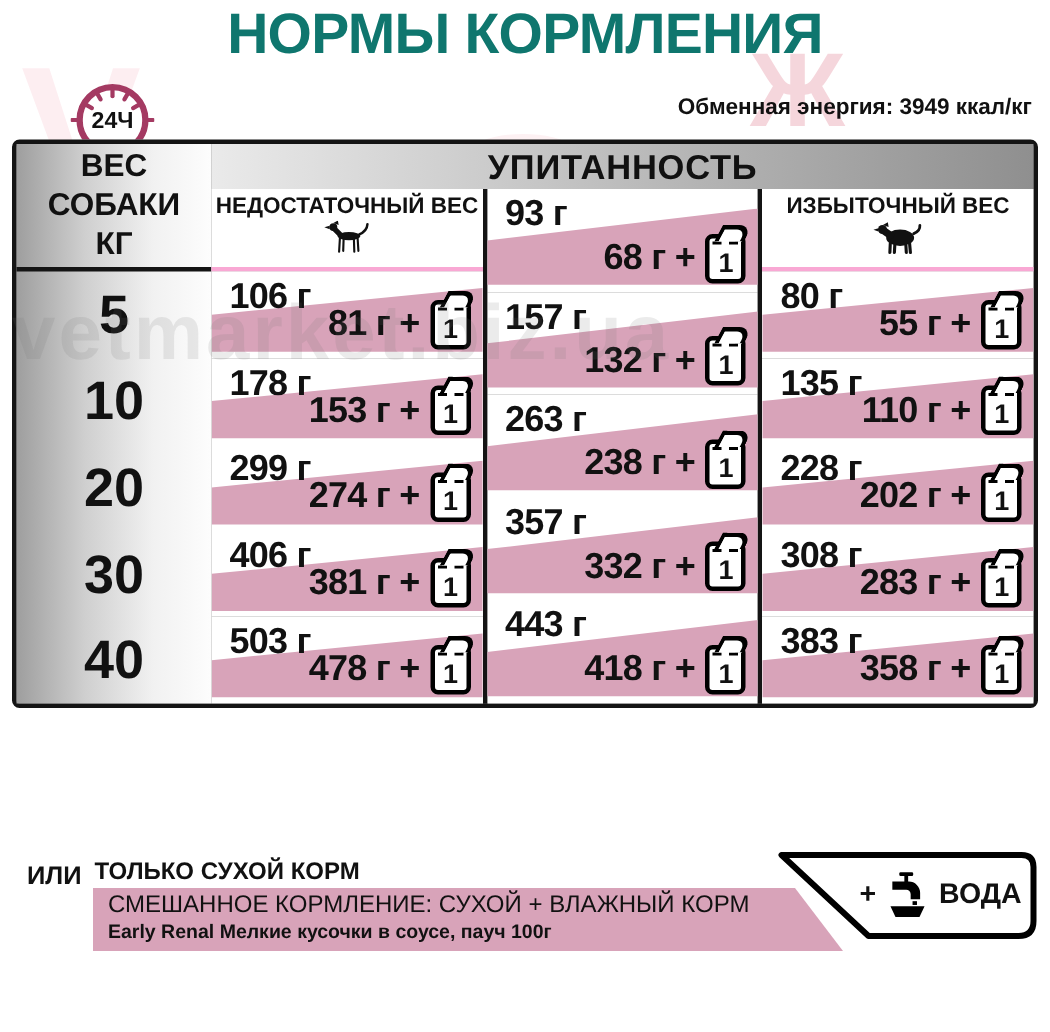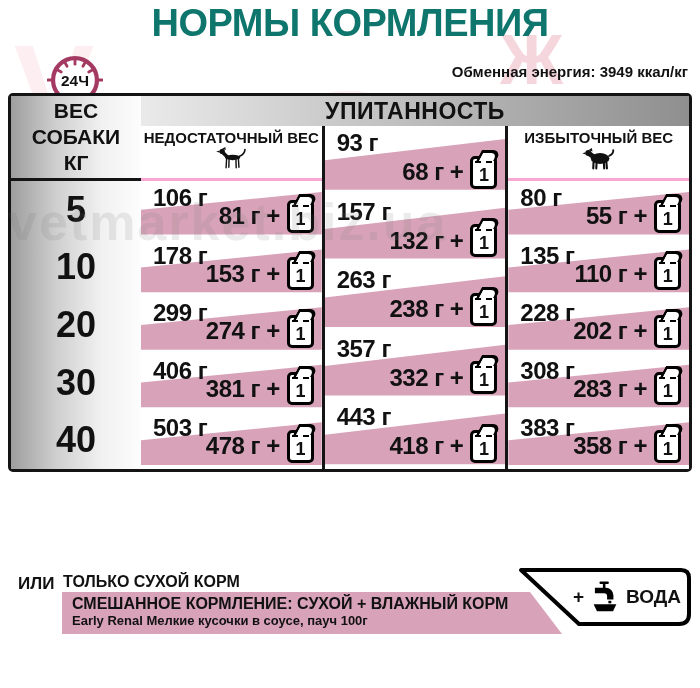--- a/index.html
+++ b/index.html
@@ -63,21 +63,21 @@
                   border:3px solid #000; border-bottom:none; border-radius:0 9px 0 0;
                   background:#fff; transform:skewX(-28deg); }
   .pouch b { font-size:18px; font-weight:800; line-height:1; margin-top:5px; }
 
   
   .legend-dry { position:absolute; left:63px; top:573px; font-size:16px; font-weight:800; z-index:12; }
   .legend-or { position:absolute; left:18px; top:574px; font-size:17px; font-weight:800; z-index:12; }
   .legend-mixed { position:absolute; left:62px; top:592px; width:500px; height:42px; background:#d8a3b9;
                   clip-path:polygon(0 0, calc(100% - 32px) 0, 100% 100%, 0 100%);
                   padding:3px 0 0 10px; box-sizing:border-box; z-index:11; }
-  .legend-mixed .lm-title { font-size:16px; font-weight:700; line-height:1.15; }
+  .legend-mixed .lm-title { font-size:16px; font-weight:400; line-height:1.15; }
   .legend-mixed .lm-sub { font-size:13px; font-weight:700; line-height:1.2; }
 
   .water-badge { position:absolute; left:499px; top:566px; width:194px; height:68px; z-index:12; }
   .water-badge svg.outline { position:absolute; left:0; top:0; }
   .water-content { position:absolute; left:66px; top:4px; right:4px; height:54px;
                    display:flex; align-items:center; justify-content:center; gap:5px;
                    font-size:19px; font-weight:800; }
   .water-content .tap { width:32px; height:32px; }
 
   .footnote { position:absolute; left:0; top:657px; width:100%; text-align:center;

